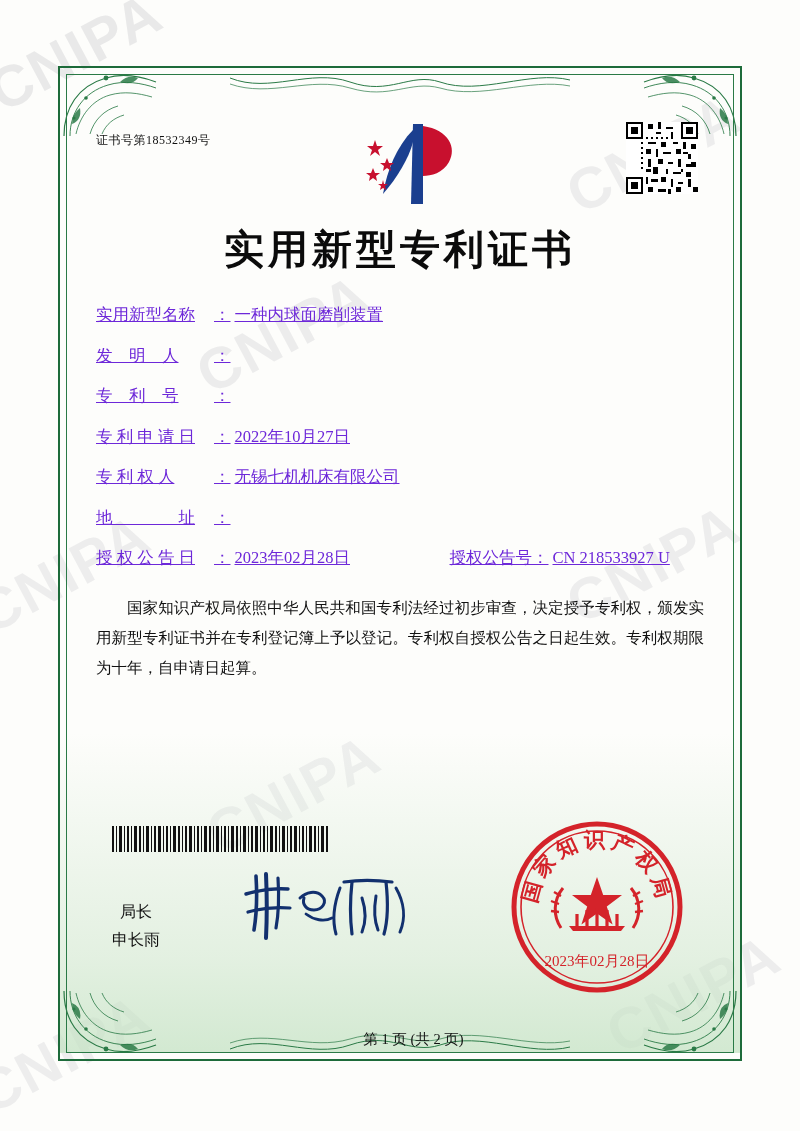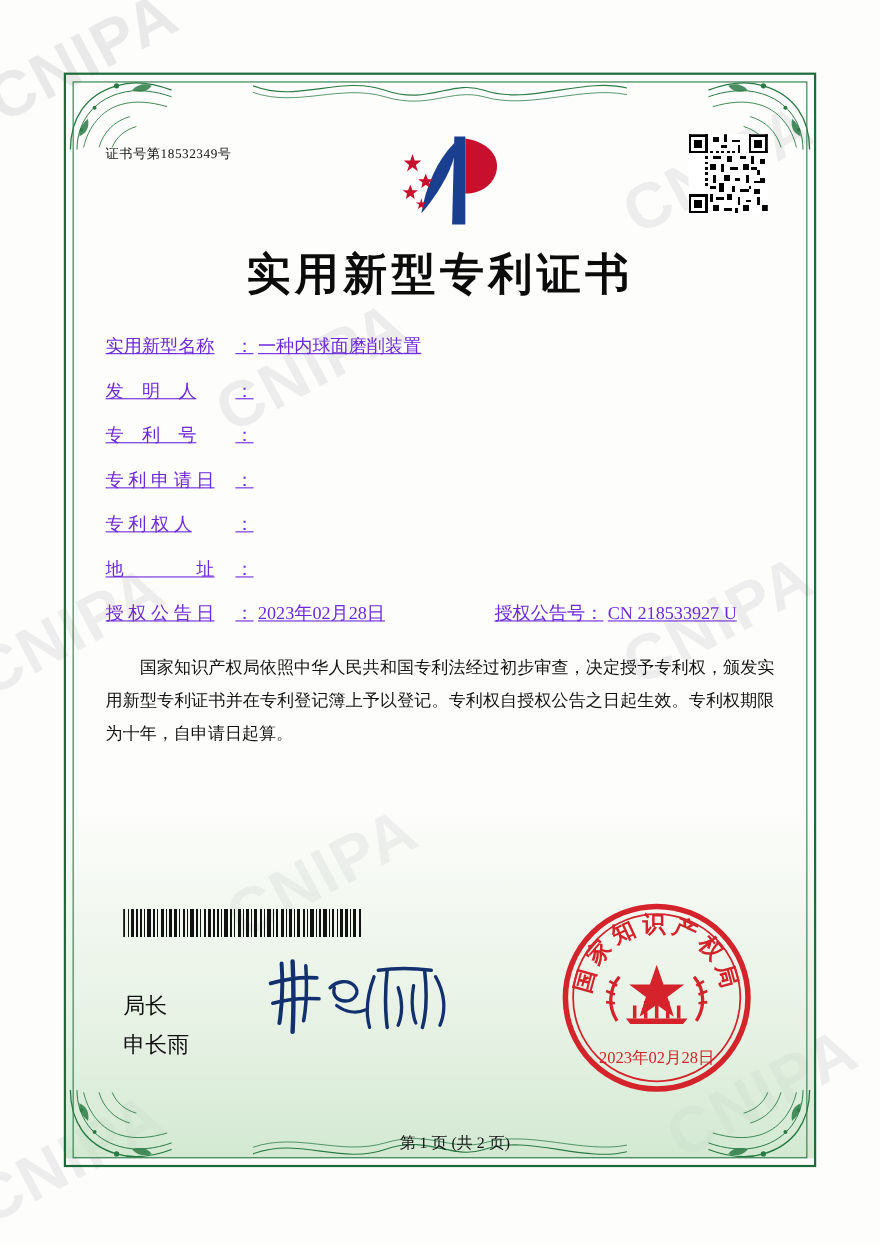--- a/index.html
+++ b/index.html
@@ -162,23 +162,24 @@
     position: absolute;
     left: 112px; top: 826px;
     width: 218px; height: 26px;
   }
   .barcode svg { width: 100%; height: 100%; display: block; }
 
   
   .sign-block {
     position: absolute;
     left: 112px; top: 898px;
-    font-size: 20px;
+    font-size: 16px;
     line-height: 1.75;
     color: #111;
+    text-align: center;
   }
   .signature {
     position: absolute;
     left: 240px; top: 868px;
     width: 190px; height: 74px;
     color: #12306e;
   }
   .signature svg { width: 100%; height: 100%; display: block; }
 
   
@@ -411,25 +412,27 @@
       </div>
 
       <div class="field">
         <span class="flabel">专　利　号</span>
         <span class="fsep">：</span>
       </div>
 
       <div class="field">
         <span class="flabel">专 利 申 请 日</span>
         <span class="fsep">：</span>
+        <span class="fvalue">2022年10月27日</span>
       </div>
 
       <div class="field">
         <span class="flabel">专 利 权 人</span>
         <span class="fsep">：</span>
+        <span class="fvalue">无锡七机机床有限公司</span>
       </div>
 
       <div class="field">
         <span class="flabel">地　　　　址</span>
         <span class="fsep">：</span>
       </div>
 
       <div class="field two">
         <span class="flabel">授 权 公 告 日</span>
         <span class="fsep">：</span>

